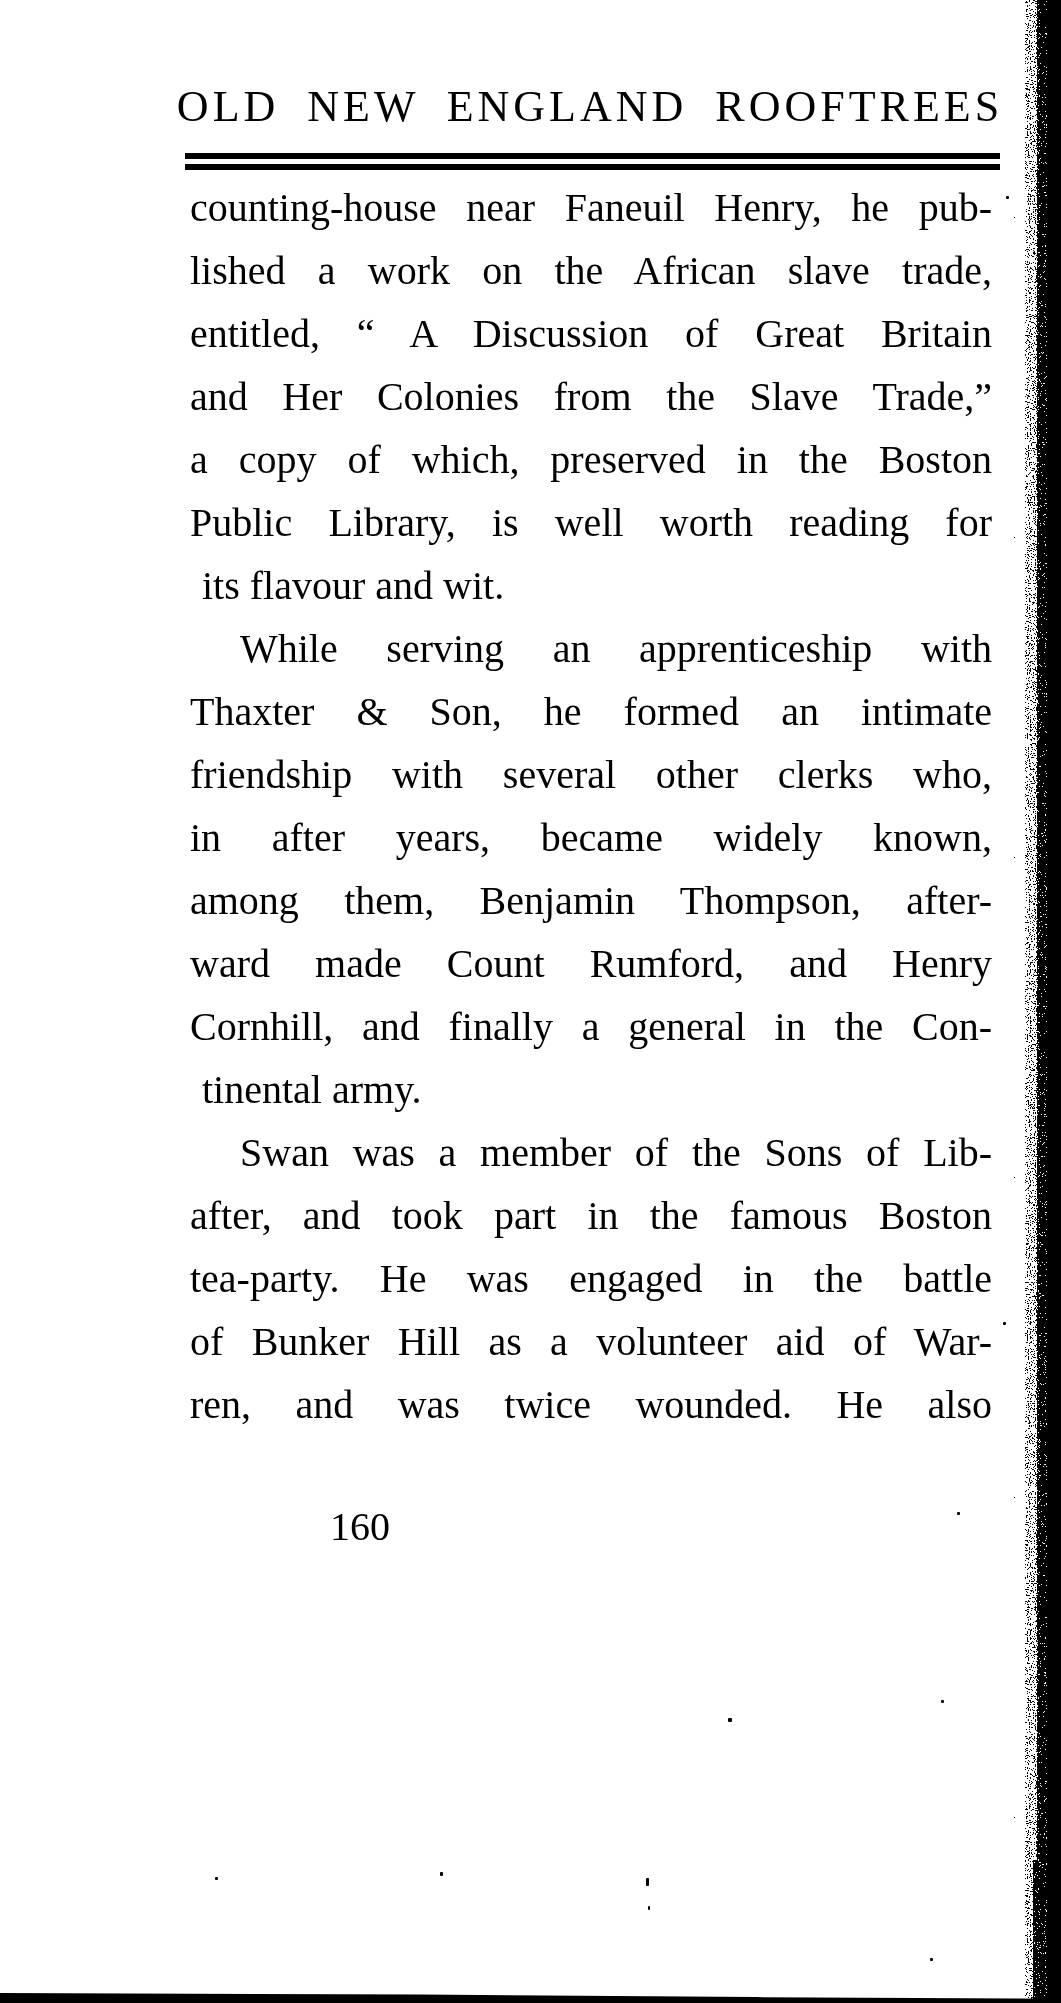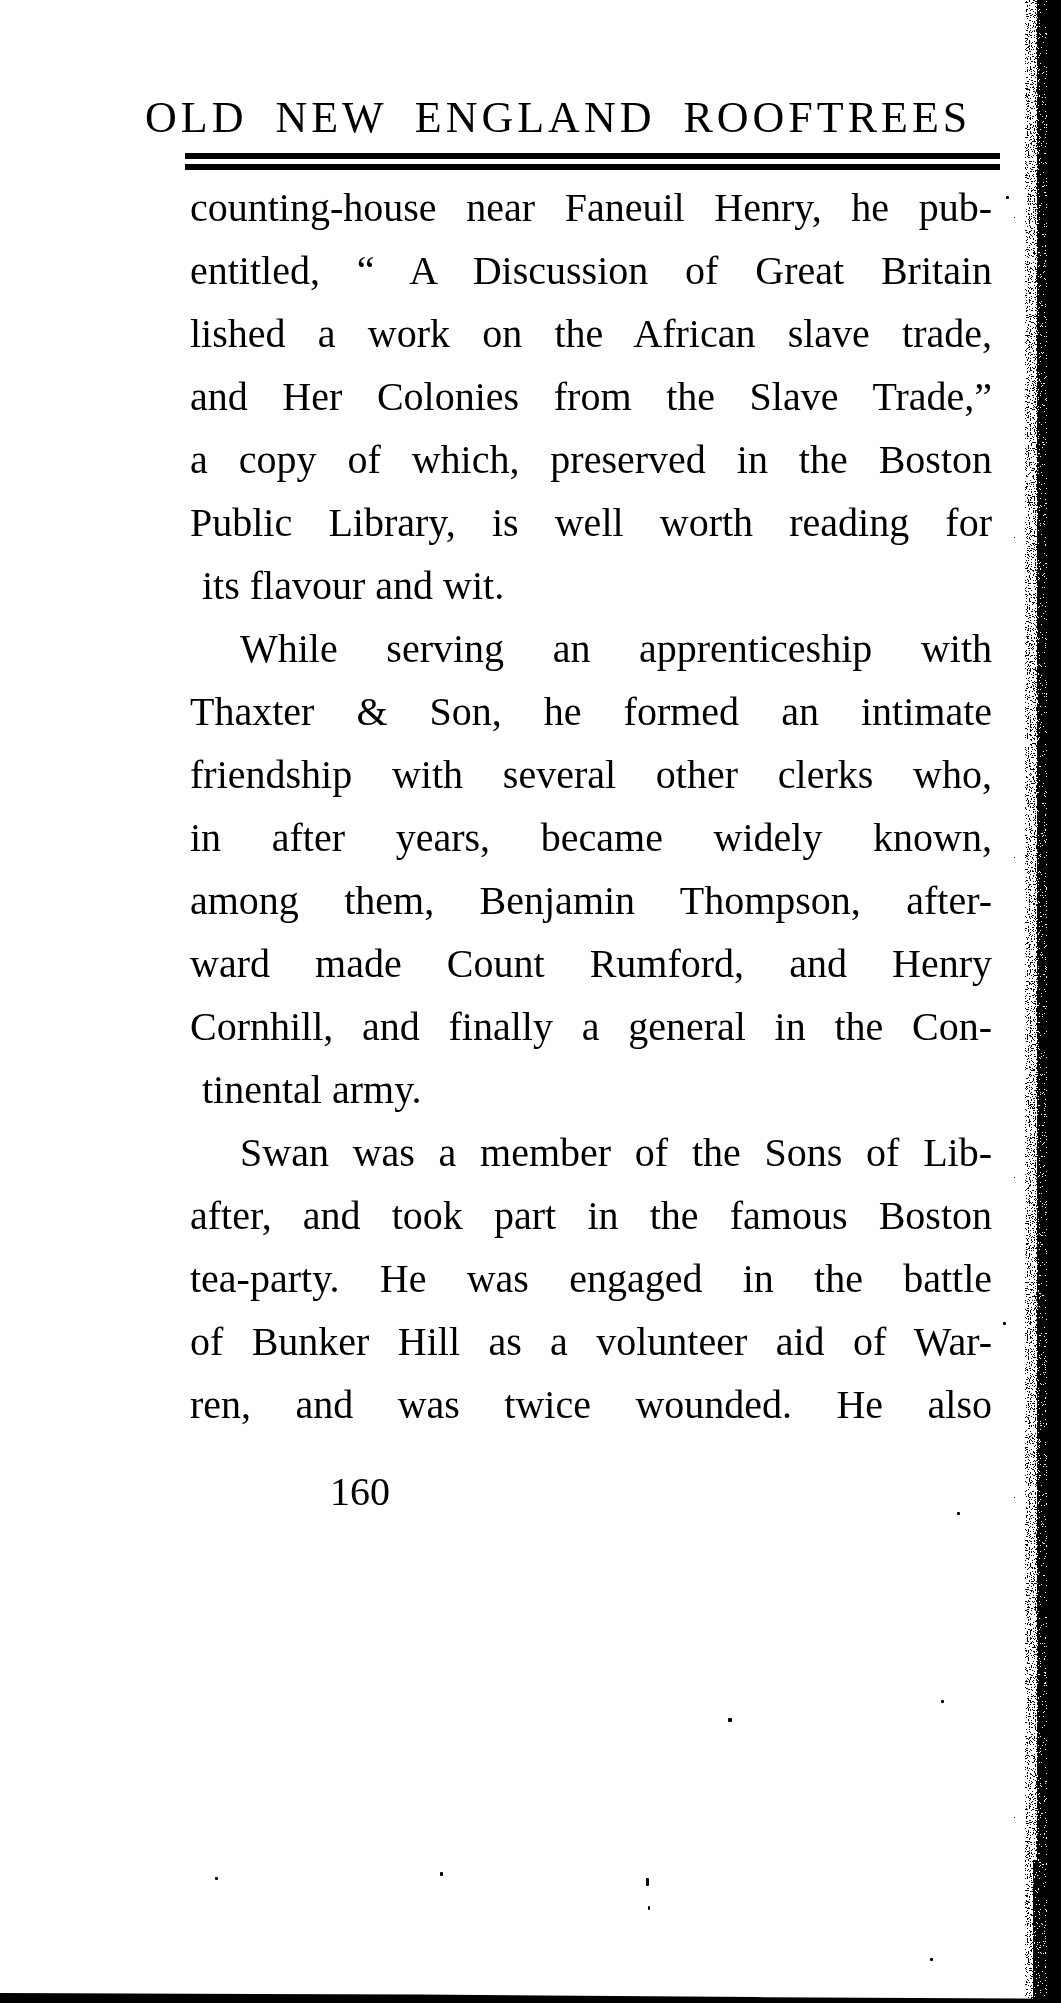--- a/index.html
+++ b/index.html
@@ -12,23 +12,24 @@
     width: 1061px;
     height: 2003px;
     background: #ffffff;
     color: #000000;
     font-family: "Liberation Serif", serif;
     overflow: hidden;
   }
   
   .running-head {
     position: absolute;
-    top: 95px;
+    top: 84px;
     left: 145px;
     width: 890px;
+    text-align: center;
     font-size: 44px;
     line-height: 46px;
     letter-spacing: 4px;
     word-spacing: 13px;
     white-space: nowrap;
     color: #000000;
   }
   
   .double-rule {
     position: absolute;
@@ -63,21 +64,21 @@
   .line.indent {
     text-indent: 50px;
   }
   .line.endpara {
     text-align-last: left;
     margin-left: 12px;
   }
   
   .page-number {
     position: absolute;
-    top: 1460px;
+    top: 1495px;
     left: 300px;
     width: 120px;
     text-align: center;
     font-size: 40px;
     line-height: 63px;
   }
   
   .edge-noise {
     position: absolute;
     top: 0;
@@ -120,22 +121,22 @@
 
   <div class="running-head">OLD NEW ENGLAND ROOFTREES</div>
 
   <div class="double-rule">
     <div class="rule"></div>
     <div class="rule"></div>
   </div>
 
   <div class="body-text">
     <div class="line">counting-house near Faneuil Henry, he pub-</div>
+    <div class="line">lished a work on the African slave trade,</div>
     <div class="line">entitled, “ A Discussion of Great Britain</div>
-    <div class="line">lished a work on the African slave trade,</div>
     <div class="line">and Her Colonies from the Slave Trade,”</div>
     <div class="line">a copy of which, preserved in the Boston</div>
     <div class="line">Public Library, is well worth reading for</div>
     <div class="line endpara">its flavour and wit.</div>
     <div class="line indent">While serving an apprenticeship with</div>
     <div class="line">Thaxter &amp; Son, he formed an intimate</div>
     <div class="line">friendship with several other clerks who,</div>
     <div class="line">in after years, became widely known,</div>
     <div class="line">among them, Benjamin Thompson, after-</div>
     <div class="line">ward made Count Rumford, and Henry</div>

